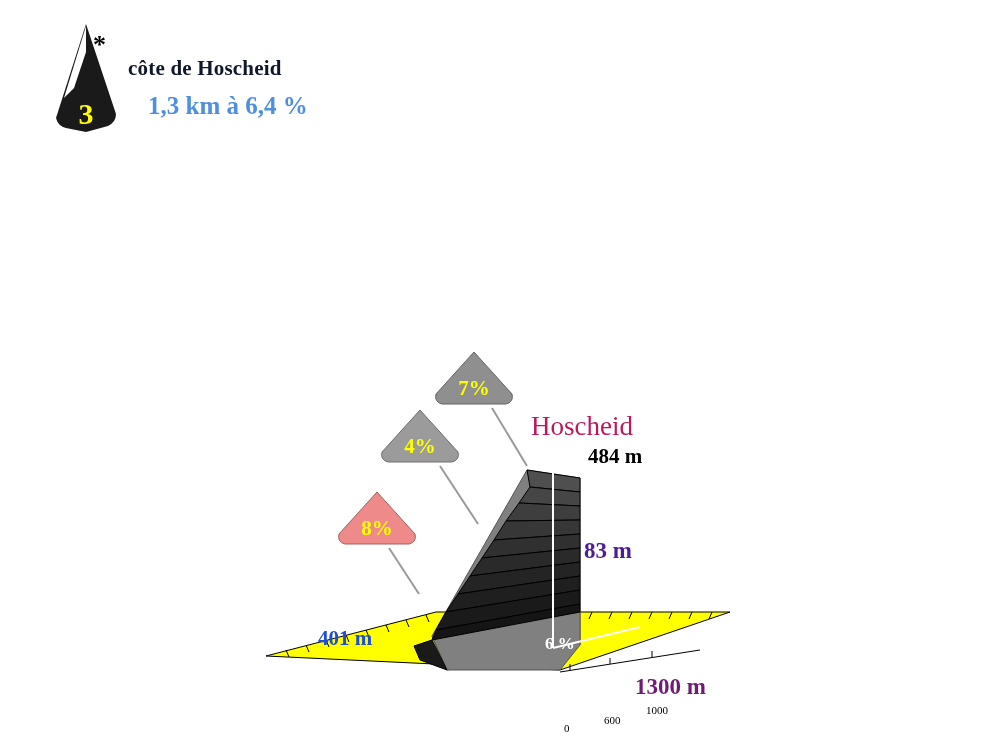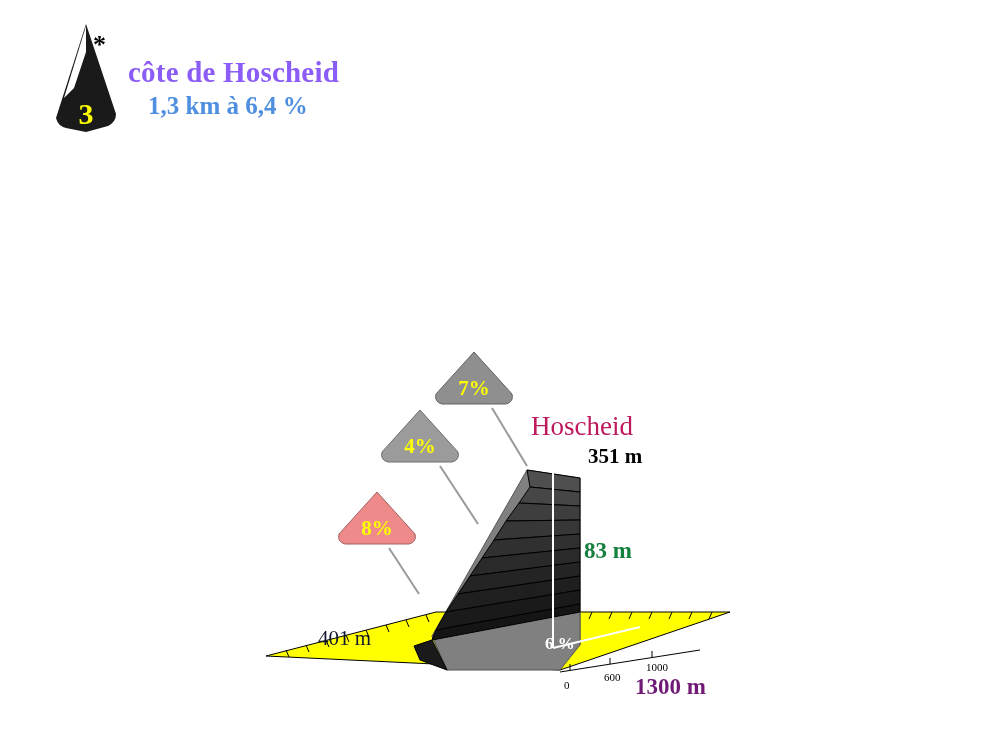--- a/index.html
+++ b/index.html
@@ -38,23 +38,23 @@
     font-size: 26px;
     font-weight: bold;
     color: #000000;
     font-family: "Liberation Serif", serif;
     line-height: 1;
   }
   #climb-title {
     position: absolute;
     left: 128px;
     top: 56px;
-    font-size: 29px;
-    font-weight: bold;
-    color: #8b5cf6;
+    font-size: 21px;
+    font-weight: bold;
+    color: #0f172a;
     font-family: "Liberation Serif", serif;
     letter-spacing: 0.2px;
     white-space: nowrap;
   }
   #climb-subtitle {
     position: absolute;
     left: 148px;
     top: 92px;
     font-size: 25px;
     font-weight: bold;
@@ -87,45 +87,46 @@
   }
   #label-summit-alt {
     left: 588px; top: 444px;
     font-size: 21px;
     font-weight: bold;
     color: #000000;
   }
   #label-base-alt {
     left: 318px; top: 626px;
     font-size: 21px;
-    font-weight: normal;
-    color: #0f172a;
+    font-weight: bold;
+    color: #1d4ed8;
   }
   #label-height {
     left: 584px; top: 538px;
     font-size: 23px;
     font-weight: bold;
-    color: #15803d;
+    color: #4c1d95;
   }
   #label-distance {
     left: 635px; top: 674px;
     font-size: 23px;
     font-weight: bold;
     color: #701a75;
   }
   #label-avg-grade {
     left: 545px; top: 634px;
     font-size: 17px;
     font-weight: bold;
     color: #ffffff;
   }
   .tick-num {
     font-size: 11px;
     color: #000000;
     font-family: "Liberation Serif", serif;
+    margin-top: 43px;
   }
   #tick-0    { left: 564px; top: 679px; }
   #tick-500  { left: 604px; top: 671px; }
   #tick-1000 { left: 646px; top: 661px; }
 
   
   .grade-bubble {
     position: absolute;
     width: 84px;
     height: 58px;
@@ -256,21 +257,21 @@
 </div>
 
 <div class="grade-bubble" id="bubble-2">
   <svg width="84" height="58" viewBox="0 0 84 58" xmlns="http://www.w3.org/2000/svg">
     <path d="M42 2 L80 44 Q82 52 74 54 L10 54 Q2 52 4 44 Z" fill="#8f8f8f" stroke="#636363" stroke-width="1"></path>
   </svg>
   <div class="gtext">7%</div>
 </div>
 
 <div class="ovl" id="label-summit-name">Hoscheid</div>
-<div class="ovl" id="label-summit-alt">351 m</div>
+<div class="ovl" id="label-summit-alt">484 m</div>
 <div class="ovl" id="label-base-alt">401 m</div>
 <div class="ovl" id="label-height">83 m</div>
 <div class="ovl" id="label-distance">1300 m</div>
 <div class="ovl" id="label-avg-grade">6 %</div>
 
 <div class="ovl tick-num" id="tick-0">0</div>
 <div class="ovl tick-num" id="tick-500">600</div>
 <div class="ovl tick-num" id="tick-1000">1000</div>
 
 </body></html>

